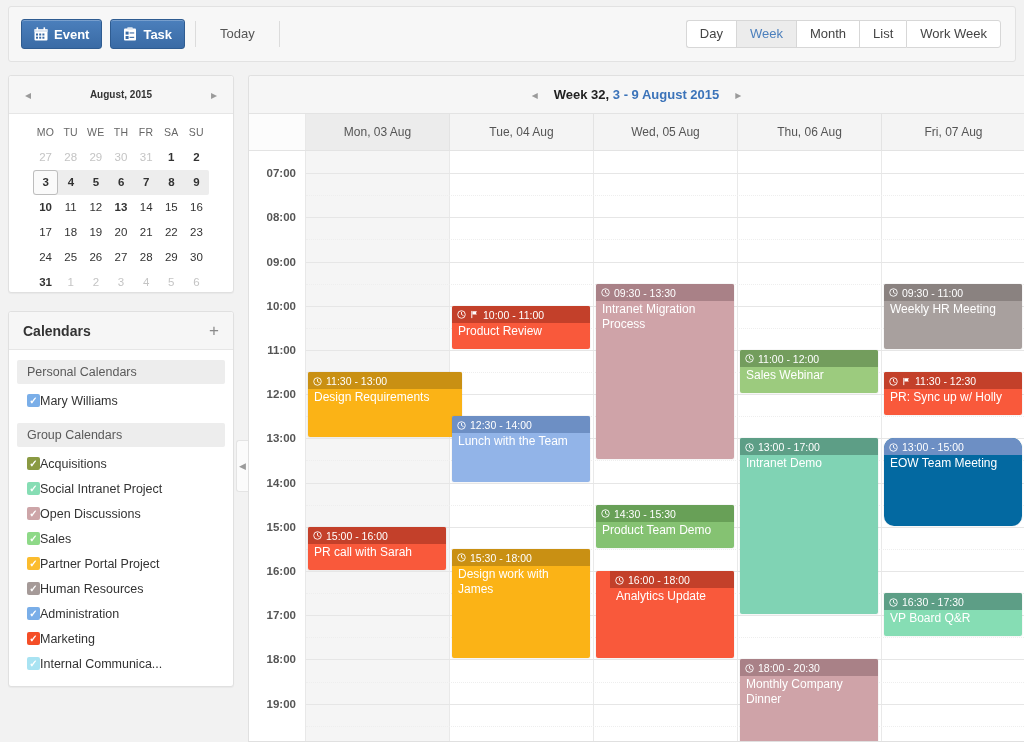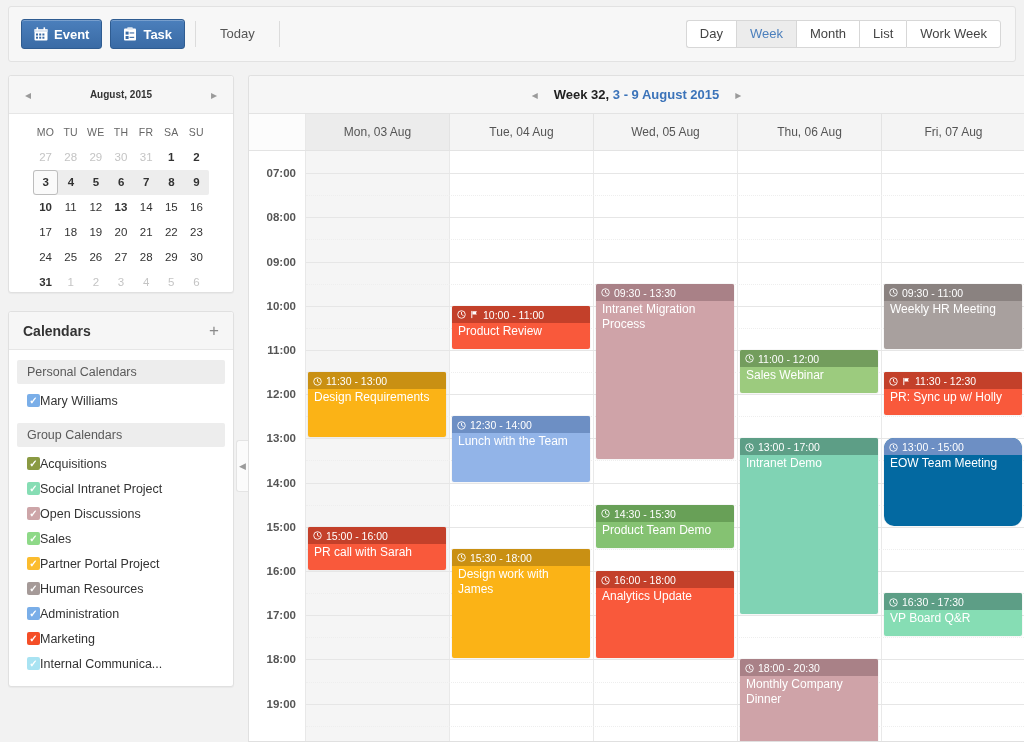--- a/index.html
+++ b/index.html
@@ -406,21 +406,21 @@
         <div class="hline" style="top: 375.789px;"></div>
         <div class="hline half" style="top: 397.895px;"></div>
         <div class="hline" style="top: 420px;"></div>
         <div class="hline half" style="top: 442.105px;"></div>
         <div class="hline" style="top: 464.211px;"></div>
         <div class="hline half" style="top: 486.316px;"></div>
         <div class="hline" style="top: 508.421px;"></div>
         <div class="hline half" style="top: 530.526px;"></div>
         <div class="hline" style="top: 552.632px;"></div>
         <div class="hline half" style="top: 574.737px;"></div>
-        <div class="ev" style="top: 221.053px; height: 65.3158px; left: 2px; width: 138px; background: rgb(251, 179, 22);">
+        <div class="ev" style="top: 221.053px; height: 65.3158px; left: 2px; width: 154px; background: rgb(251, 179, 22);">
           <div class="ev-head" style="background: rgb(201, 144, 19);">
             <span>
               <svg width="9" height="9" viewBox="0 0 10 10">
                 <circle cx="5" cy="5" r="4.2" fill="none" stroke="#fff" stroke-width="1"></circle>
                 <path d="M5 2.6V5l2 1.2" stroke="#fff" stroke-width="1" fill="none" stroke-linecap="round"></path>
               </svg>
             </span>
             <span>11:30 - 13:00</span>
           </div>
           <div class="ev-title">Design Requirements</div>
@@ -496,21 +496,21 @@
             <span>
               <svg width="9" height="9" viewBox="0 0 10 10">
                 <circle cx="5" cy="5" r="4.2" fill="none" stroke="#fff" stroke-width="1"></circle>
                 <path d="M5 2.6V5l2 1.2" stroke="#fff" stroke-width="1" fill="none" stroke-linecap="round"></path>
               </svg>
             </span>
             <span>14:30 - 15:30</span>
           </div>
           <div class="ev-title">Product Team Demo</div>
         </div>
-        <div class="ev" style="top: 420px; height: 87.4211px; left: 290px; width: 138px; background: rgb(249, 89, 59);">
+        <div class="ev" style="top: 420px; height: 87.4211px; left: 290px; width: 138px; background: rgb(249, 89, 59); padding-left: 14px;">
           <div class="ev-head" style="background: rgb(195, 64, 42);">
             <span>
               <svg width="9" height="9" viewBox="0 0 10 10">
                 <circle cx="5" cy="5" r="4.2" fill="none" stroke="#fff" stroke-width="1"></circle>
                 <path d="M5 2.6V5l2 1.2" stroke="#fff" stroke-width="1" fill="none" stroke-linecap="round"></path>
               </svg>
             </span>
             <span>16:00 - 18:00</span>
           </div>
           <div class="ev-title">Analytics Update</div>

